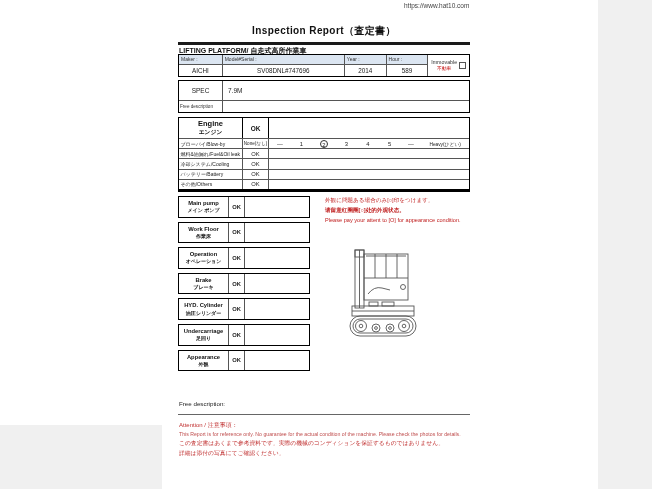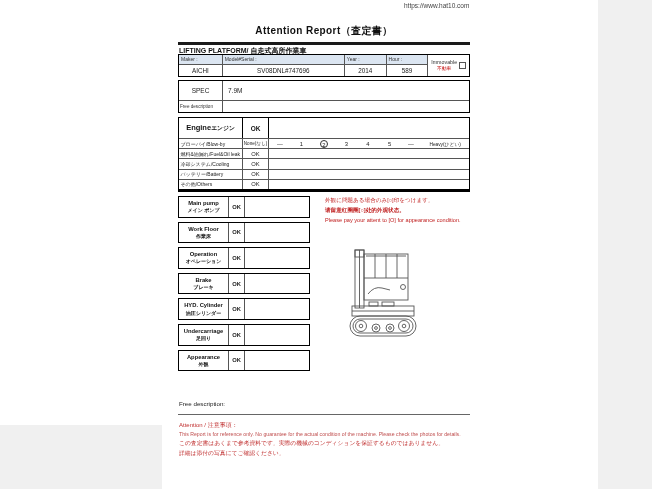--- a/index.html
+++ b/index.html
@@ -32,21 +32,21 @@
   .spec-table { left:178px; top:80px; width:292px; height:33px; border:1.5px solid #000; background:#fff; }
   .spec-row1 { height:20px; display:flex; border-bottom:1px solid #555; }
   .spec-row2 { height:10.5px; display:flex; }
   .spec-label { width:44px; border-right:1px solid #555; display:flex; align-items:center; justify-content:center; font-size:6.5px; color:#222; }
   .spec-value { flex:1; display:flex; align-items:center; padding-left:5px; font-size:6.5px; color:#222; }
   .freedesc-label { width:44px; border-right:1px solid #555; display:flex; align-items:center; padding-left:1px; font-size:4.6px; color:#333; }
 
   
   .engine-table { left:178px; top:117px; width:292px; border:1.5px solid #000; border-bottom:3px solid #000; background:#fff; }
   .eng-head { height:20px; display:flex; }
-  .eng-title { width:64px; border-right:1px solid #000; display:flex; flex-direction:row; align-items:center; justify-content:center; line-height:1.15; }
+  .eng-title { width:64px; border-right:1px solid #000; display:flex; flex-direction:column; align-items:center; justify-content:center; line-height:1.15; }
   .eng-title .en { font-size:7.5px; font-weight:bold; color:#111; }
   .eng-title .jp { font-size:5.8px; font-weight:bold; color:#111; }
   .eng-ok { width:26px; border-right:1px solid #000; display:flex; align-items:center; justify-content:center; font-size:6.5px; font-weight:bold; color:#111; }
   .eng-row { height:10.2px; display:flex; border-top:1px solid #555; }
   .eng-row .lbl { width:64px; border-right:1px solid #555; font-size:5px; color:#222; display:flex; align-items:center; padding-left:1.5px; white-space:nowrap; overflow:hidden; }
   .eng-row .ok { width:26px; border-right:1px solid #555; display:flex; align-items:center; justify-content:center; font-size:5.8px; color:#222; }
   .eng-row .rest { flex:1; }
   .scale-cell { flex:1; display:flex; align-items:center; justify-content:space-between; padding:0 8px; font-size:5.8px; color:#222; }
   .scale-cell .heavy { font-size:4.8px; }
   .none-lbl { font-size:4.6px !important; }
@@ -78,21 +78,21 @@
   .attn-jp2 { left:179px; top:449px; font-size:5.8px; color:#c03030; }
 </style>
 </head>
 <body>
 
 <div class="viewport">
   <div class="white-a"></div>
   <div class="white-b"></div>
 
   <div class="abs url-text">https://www.hat10.com</div>
-  <div class="abs report-title">Attention Report（査定書）</div>
+  <div class="abs report-title">Inspection Report（査定書）</div>
   <div class="abs thick-rule"></div>
   <div class="abs section-title">LIFTING PLATFORM/ 自走式高所作業車</div>
 
   <div class="abs maker-table">
     <div class="mcol w-maker">
       <div class="hd">Maker :</div>
       <div class="vl">AICHI</div>
     </div>
     <div class="mcol w-model">
       <div class="hd">Model#Serial :</div>

